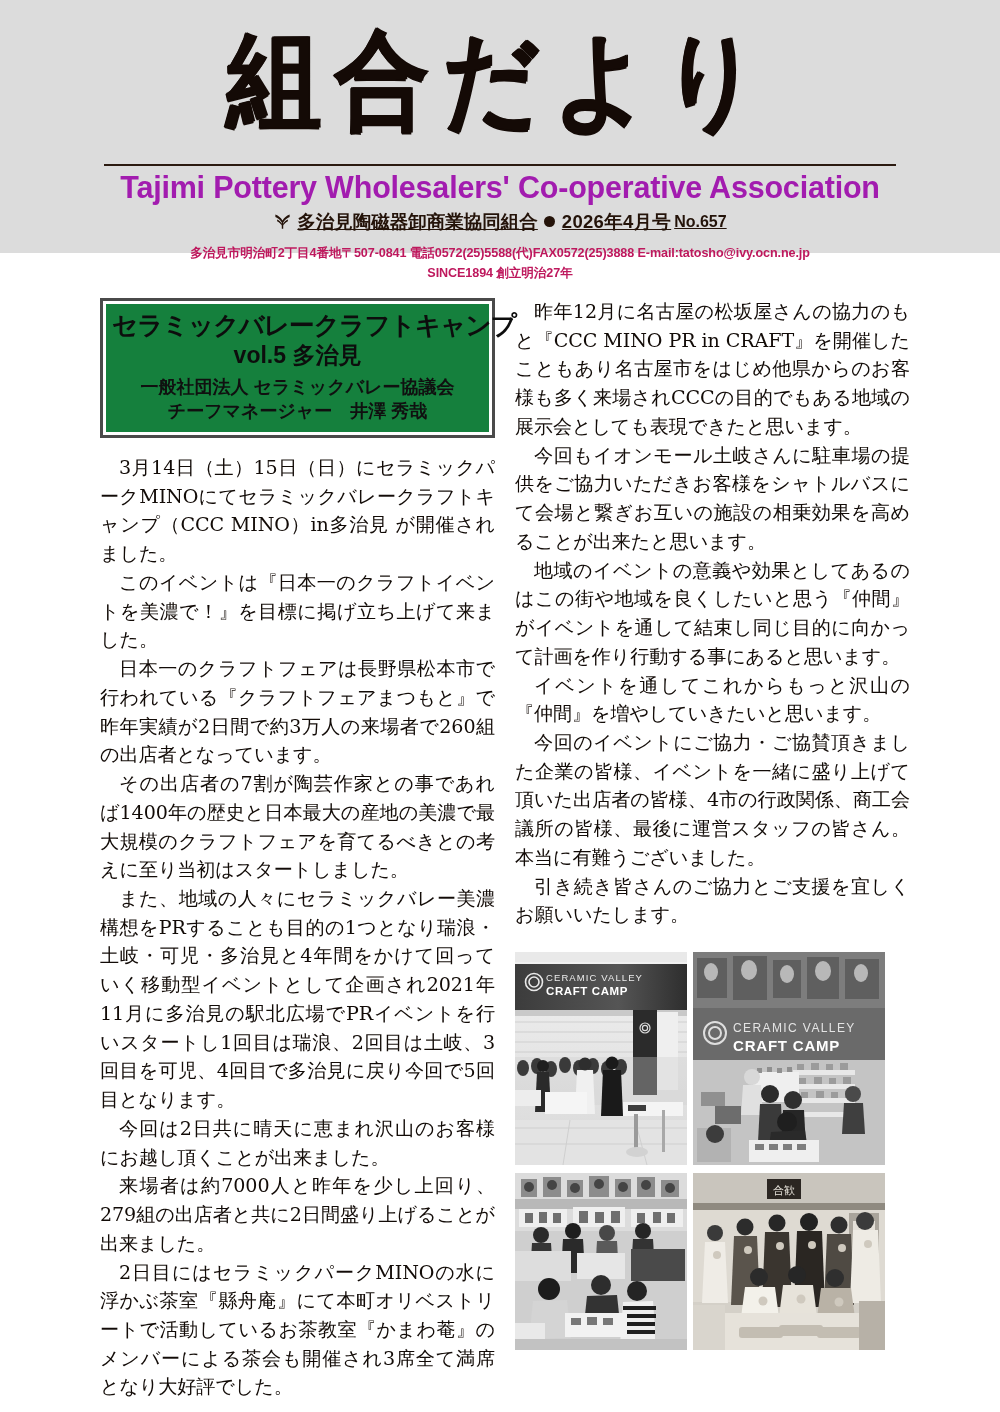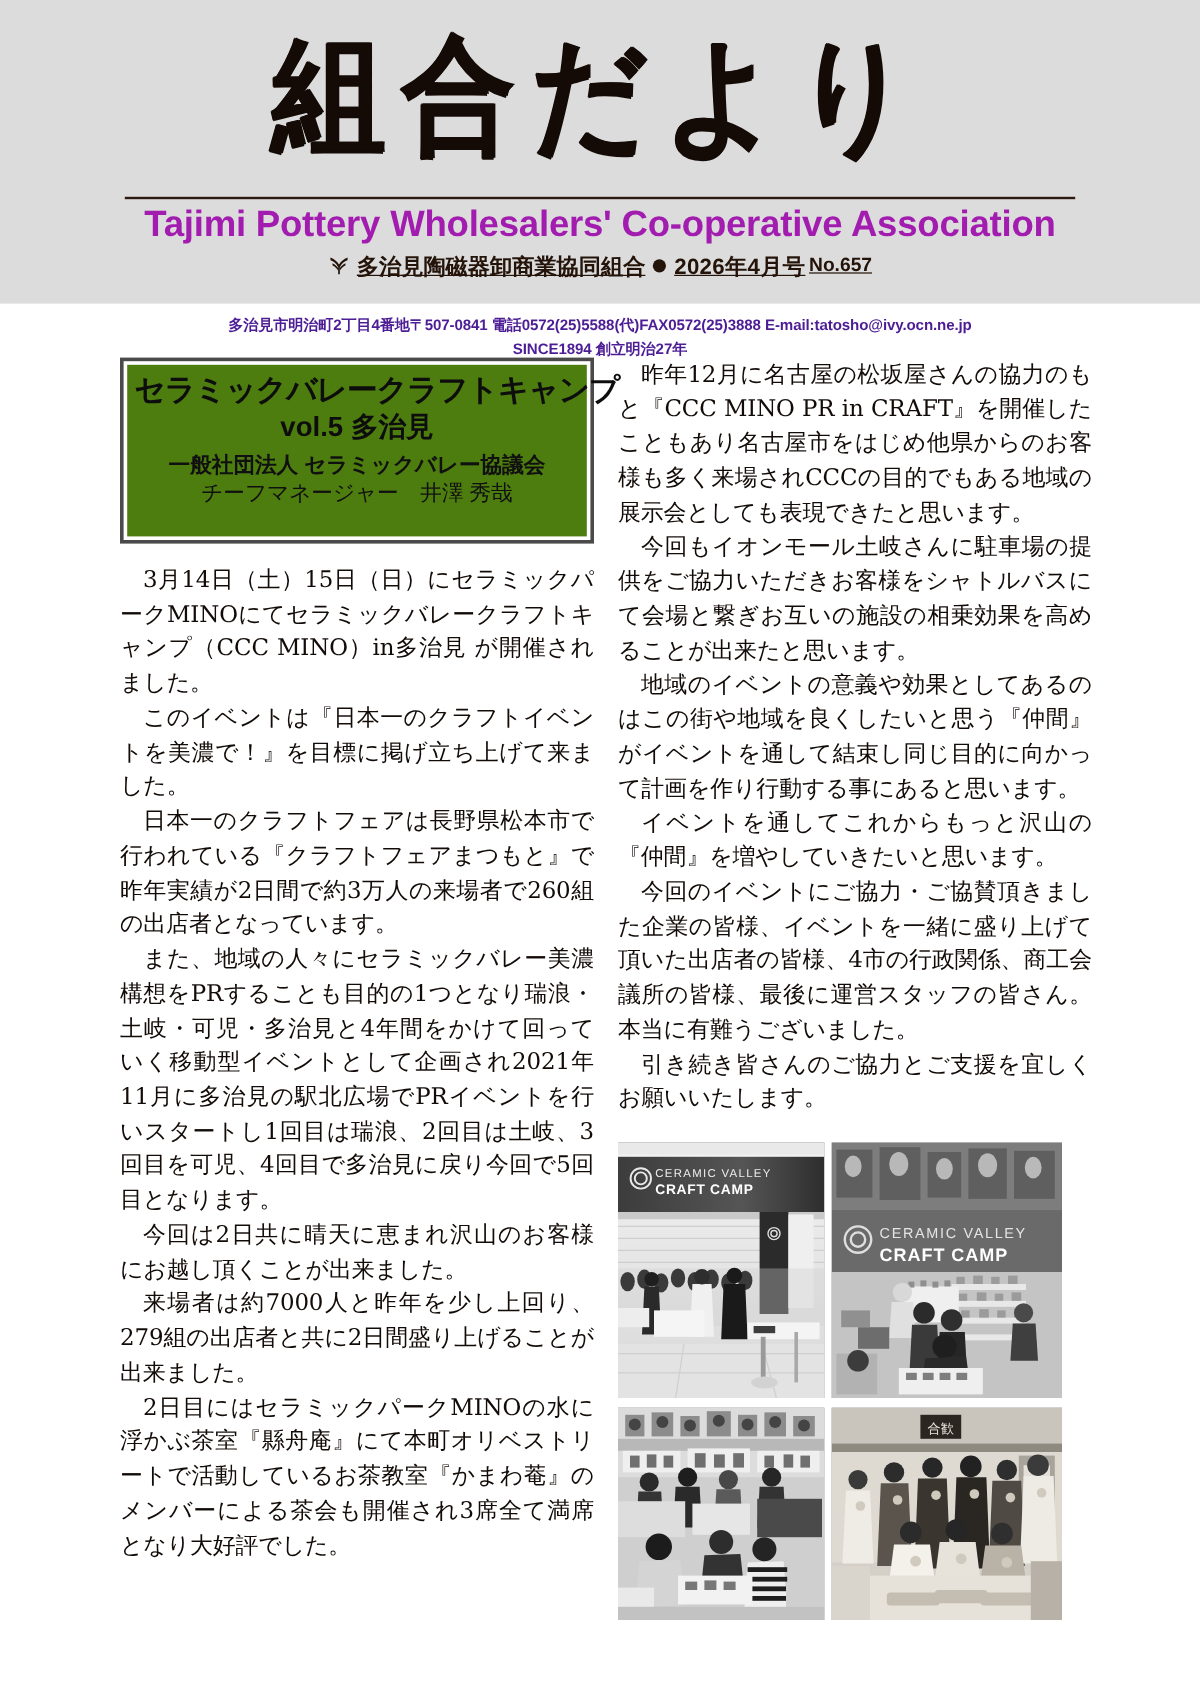--- a/index.html
+++ b/index.html
@@ -86,25 +86,25 @@
     width: 11px;
     height: 11px;
     background: #241309;
     border-radius: 50%;
     margin: 0 4px 0 3px;
   }
   .assoc-line .issue { letter-spacing: 0.3px; }
   .assoc-line .issue-no { font-size: 16px; }
 
   .contact-block {
-    margin-top: 28px;
+    margin-top: 10px;
     text-align: center;
     font-size: 12.6px;
     font-weight: 700;
-    color: #4c1d95;
+    color: #be185d;
     line-height: 1.55;
     letter-spacing: -0.1px;
   }
 
   
   .page-body {
     position: relative;
     padding: 0 0;
   }
 
@@ -122,22 +122,22 @@
 
   
   .title-box {
     border: 3px solid #4a4a4a;
     background: #ffffff;
     padding: 3px;
     box-sizing: border-box;
     margin-bottom: 16px;
   }
   .title-box-inner {
-    background: #4d7c0f;
-    padding: 7px 6px 24px 6px;
+    background: #15803d;
+    padding: 7px 6px 9px 6px;
     text-align: center;
   }
   .tb-main {
     font-weight: 700;
     font-size: 25.5px;
     letter-spacing: -0.8px;
     line-height: 1.16;
     color: #0d0d0d;
     white-space: nowrap;
   }
@@ -150,21 +150,21 @@
   }
   .tb-org {
     font-weight: 700;
     font-size: 18px;
     line-height: 1.3;
     margin-top: 7px;
     color: #101010;
     white-space: nowrap;
   }
   .tb-person {
-    font-weight: 400;
+    font-weight: 700;
     font-size: 18px;
     line-height: 1.3;
     color: #101010;
     white-space: nowrap;
   }
 
   
   .bodytext p {
     font-family: "DejaVu Serif", "Liberation Serif", serif;
     font-size: 19.1px;
@@ -235,20 +235,21 @@
           <div class="tb-vol">vol.5 多治見</div>
           <div class="tb-org">一般社団法人 セラミックバレー協議会</div>
           <div class="tb-person">チーフマネージャー　井澤 秀哉</div>
         </div>
       </div>
 
       <div class="bodytext">
         <p>3月14日（土）15日（日）にセラミックパークMINOにてセラミックバレークラフトキャンプ（CCC MINO）in多治見 が開催されました。</p>
         <p>このイベントは『日本一のクラフトイベントを美濃で！』を目標に掲げ立ち上げて来ました。</p>
         <p>日本一のクラフトフェアは長野県松本市で行われている『クラフトフェアまつもと』で昨年実績が2日間で約3万人の来場者で260組の出店者となっています。</p>
+        <p>その出店者の7割が陶芸作家との事であれば1400年の歴史と日本最大の産地の美濃で最大規模のクラフトフェアを育てるべきとの考えに至り当初はスタートしました。</p>
         <p>また、地域の人々にセラミックバレー美濃構想をPRすることも目的の1つとなり瑞浪・土岐・可児・多治見と4年間をかけて回っていく移動型イベントとして企画され2021年11月に多治見の駅北広場でPRイベントを行いスタートし1回目は瑞浪、2回目は土岐、3回目を可児、4回目で多治見に戻り今回で5回目となります。</p>
         <p>今回は2日共に晴天に恵まれ沢山のお客様にお越し頂くことが出来ました。</p>
         <p>来場者は約7000人と昨年を少し上回り、279組の出店者と共に2日間盛り上げることが出来ました。</p>
         <p>2日目にはセラミックパークMINOの水に浮かぶ茶室『縣舟庵』にて本町オリベストリートで活動しているお茶教室『かまわ菴』のメンバーによる茶会も開催され3席全て満席となり大好評でした。</p>
 
       </div>
     </div>
 
     <div class="col col-right">
 

